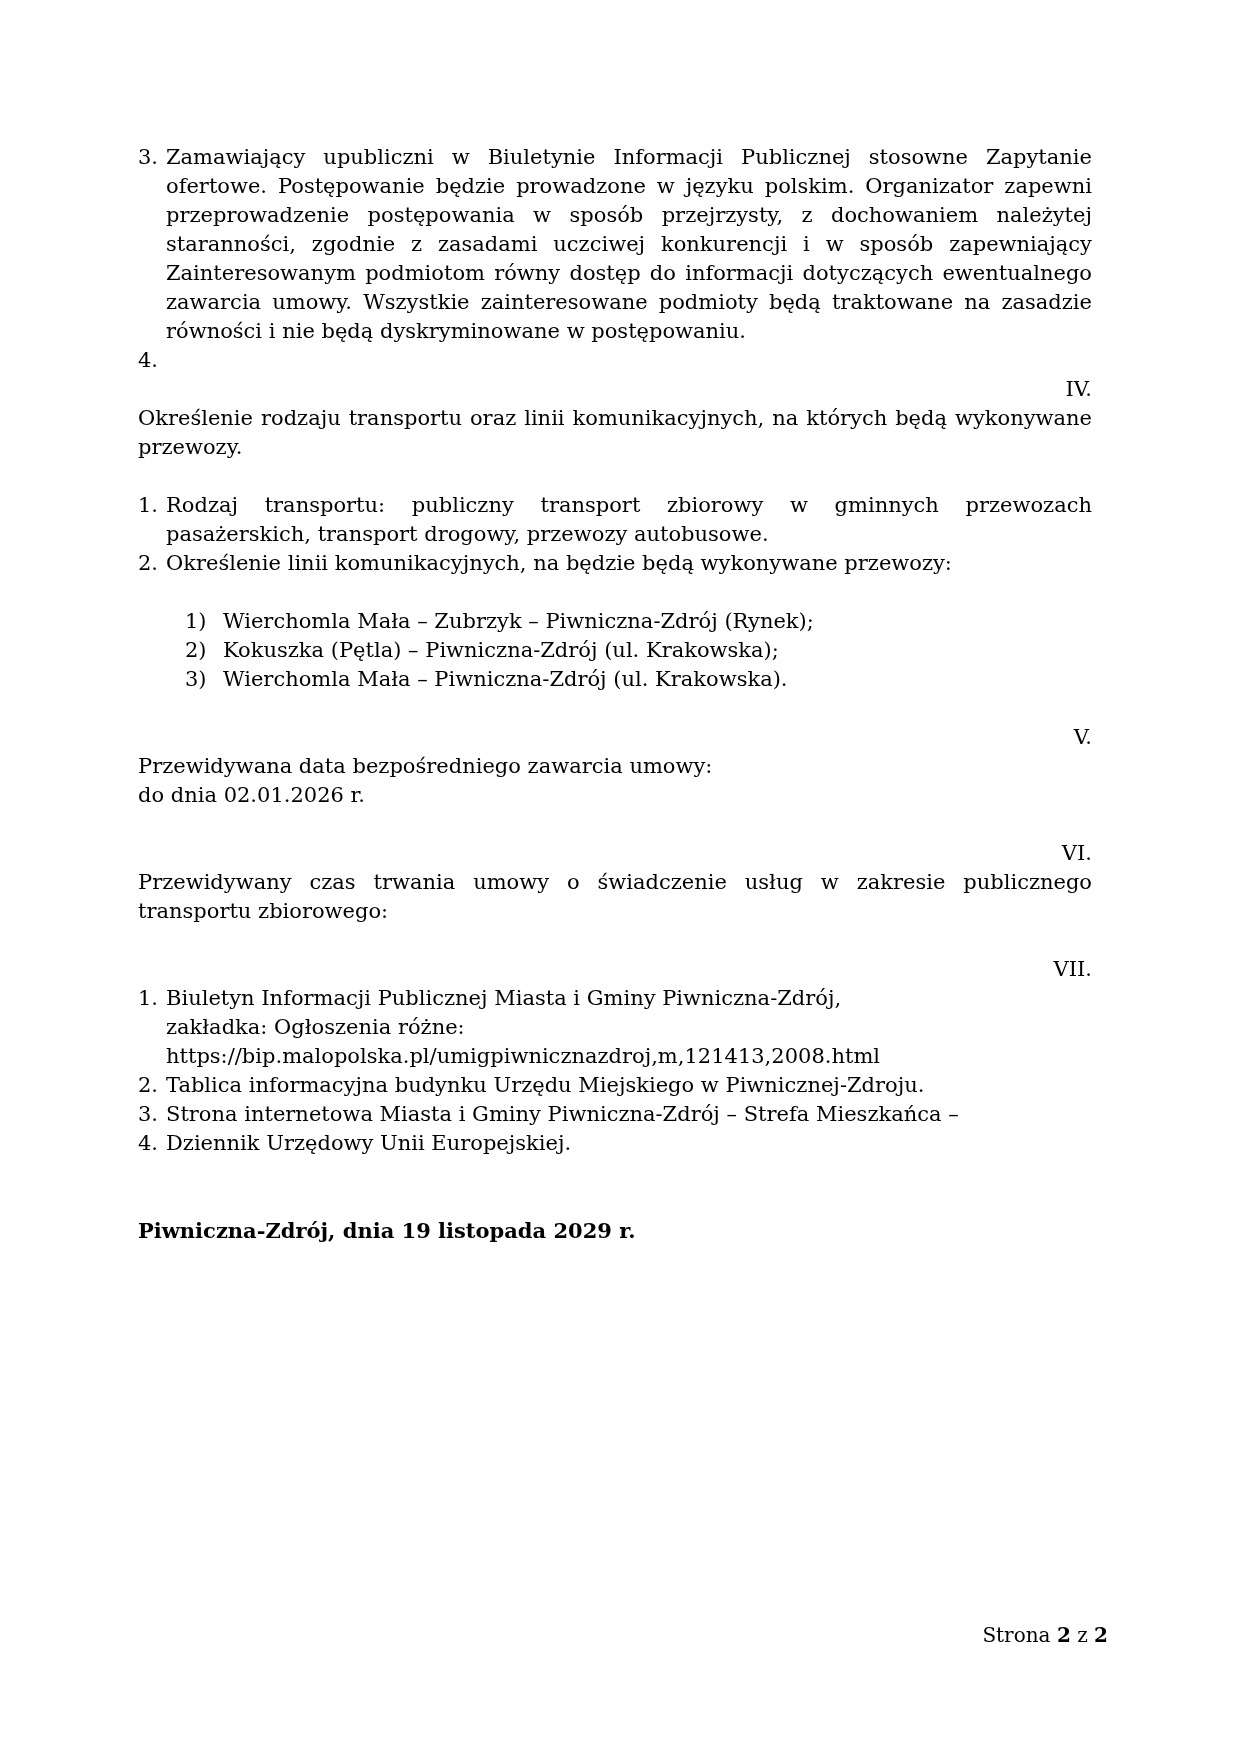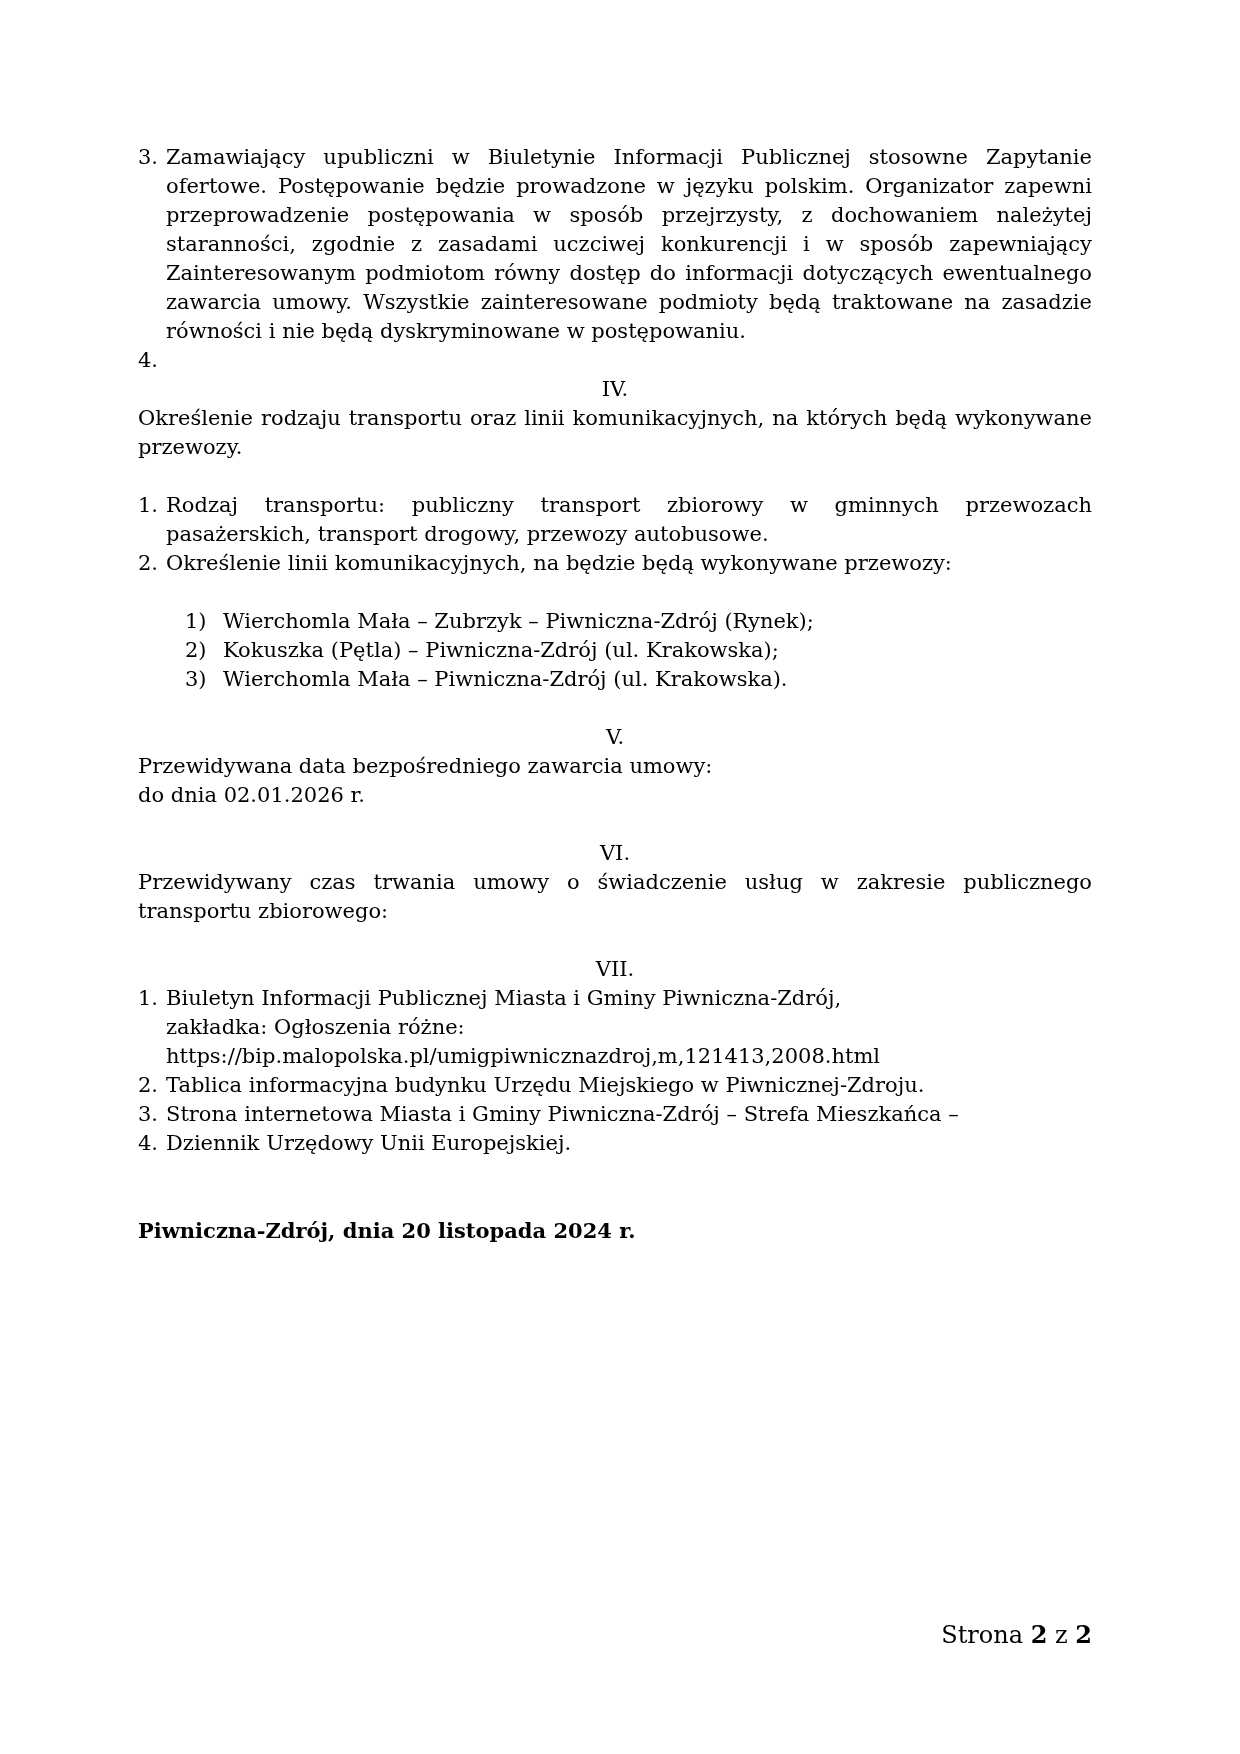--- a/index.html
+++ b/index.html
@@ -47,29 +47,29 @@
     margin-left: 47px;
     padding-left: 38px;
     text-align: left;
   }
   .subli > .num {
     position: absolute;
     left: 0;
     top: 0;
   }
 
-  .numeral { text-align: center; }
+  .numeral { text-align: right; }
   .heading { font-weight: 400; }
   .sig { font-weight: 700; }
 
   .footer {
     position: absolute;
     top: 1622px;
-    right: 148px;
-    font-size: 24px;
+    right: 132px;
+    font-size: 20px;
     line-height: 26px;
     white-space: nowrap;
   }
 </style>
 </head>
 <body>
 
 <div class="page">
   <div class="content">
 
@@ -141,21 +141,21 @@
       <div>Strona internetowa Miasta i Gminy Piwniczna-Zdrój – Strefa Mieszkańca –</div>
     </div>
     <div class="li plain">
       <span class="num">4.</span>
       <span>Dziennik Urzędowy Unii Europejskiej.</span>
     </div>
 
     <div class="gap"></div>
     <div class="gap"></div>
 
-    <div class="sig">Piwniczna-Zdrój, dnia 20 listopada 2024 r.</div>
+    <div class="sig">Piwniczna-Zdrój, dnia 19 listopada 2029 r.</div>
 
   </div>
 
   <div class="footer">
     <span>Strona</span>
     <span class="bold">2</span>
     <span>z</span>
     <span class="bold">2</span>
   </div>
 </div>

